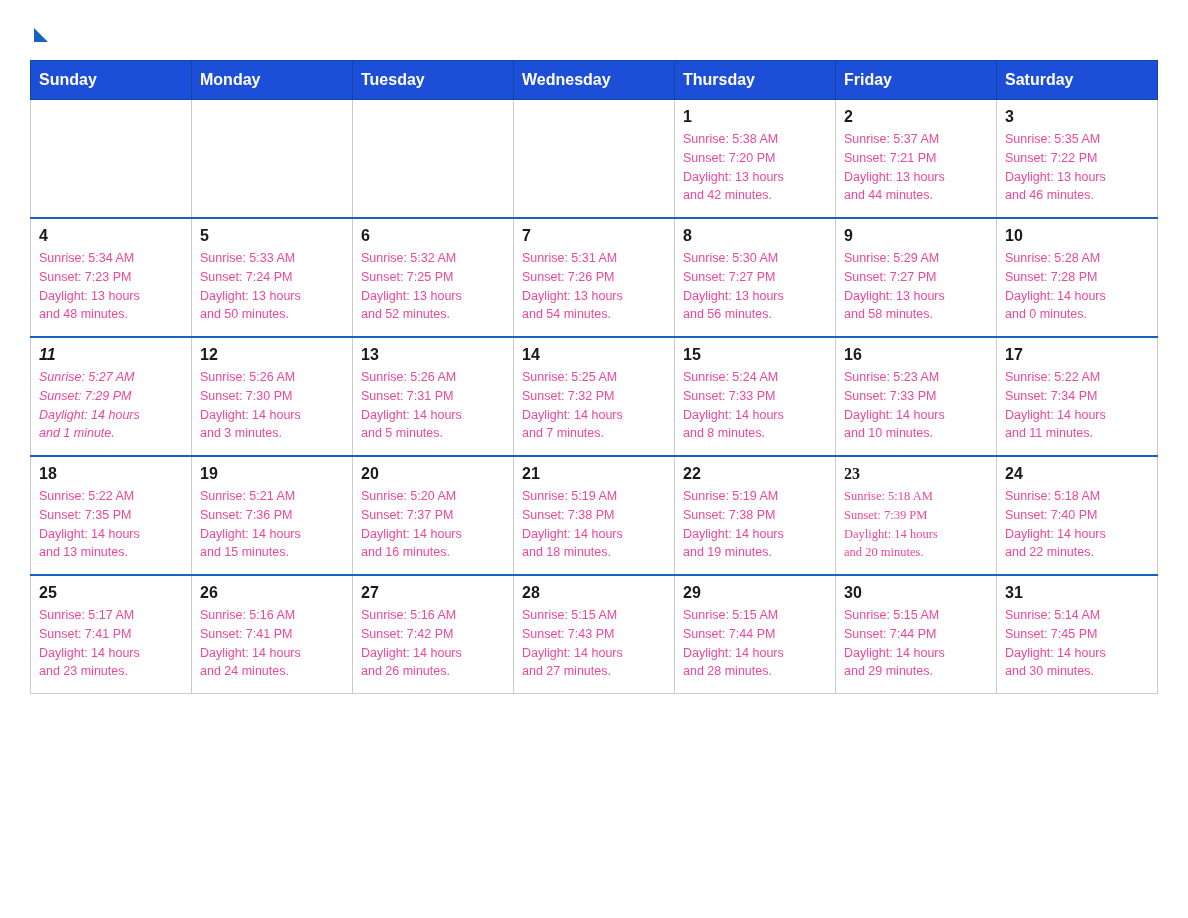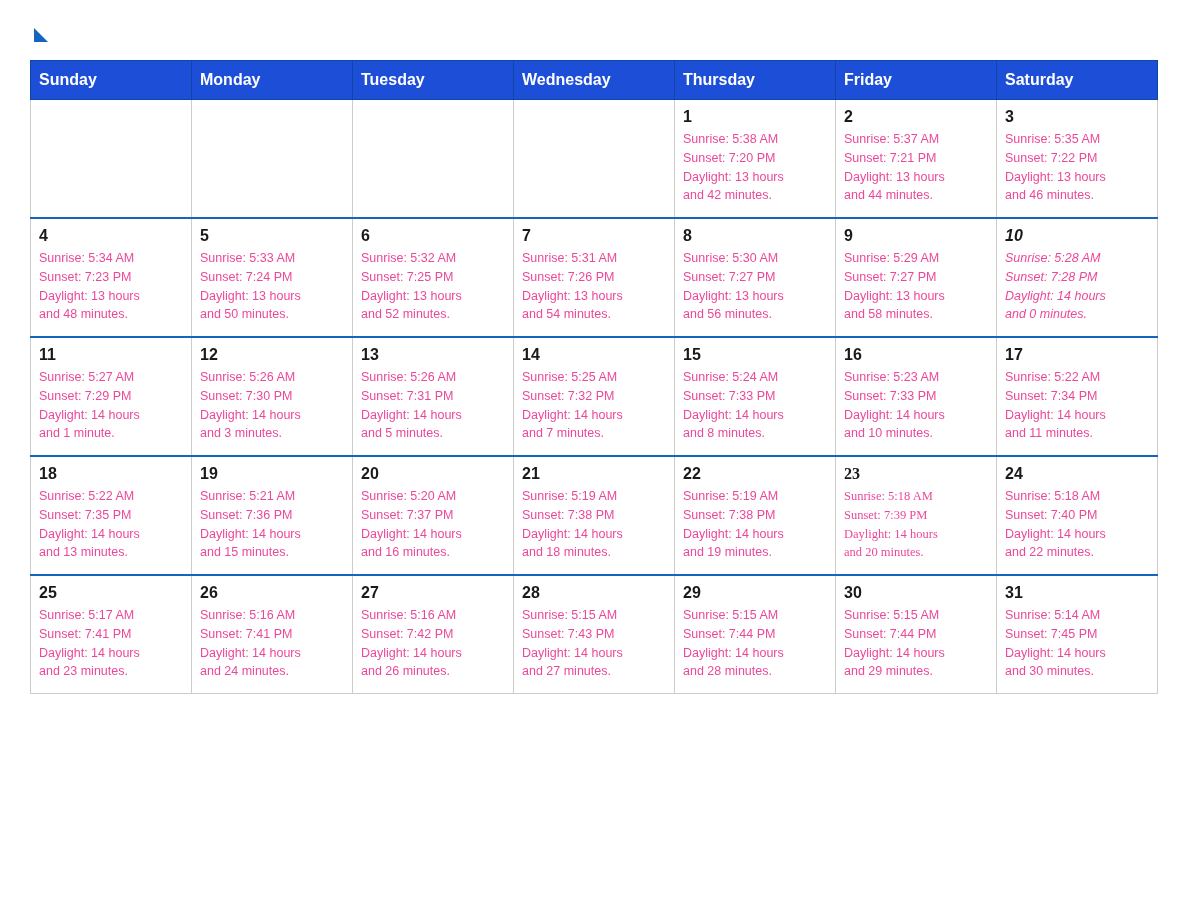--- a/index.html
+++ b/index.html
@@ -168,27 +168,27 @@
           <div class="day-info">Sunrise: 5:31 AM<br>Sunset: 7:26 PM<br>Daylight: 13 hours<br>and 54 minutes.</div>
         </td>
         <td style="border-bottom: 2px solid rgb(21, 101, 192);">
           <span class="day-number">8</span>
           <div class="day-info">Sunrise: 5:30 AM<br>Sunset: 7:27 PM<br>Daylight: 13 hours<br>and 56 minutes.</div>
         </td>
         <td style="border-bottom: 2px solid rgb(21, 101, 192);">
           <span class="day-number">9</span>
           <div class="day-info">Sunrise: 5:29 AM<br>Sunset: 7:27 PM<br>Daylight: 13 hours<br>and 58 minutes.</div>
         </td>
-        <td style="border-bottom: 2px solid rgb(21, 101, 192); font-style: italic;">
+        <td style="border-bottom: 2px solid rgb(21, 101, 192);">
           <span class="day-number">10</span>
           <div class="day-info">Sunrise: 5:28 AM<br>Sunset: 7:28 PM<br>Daylight: 14 hours<br>and 0 minutes.</div>
         </td>
       </tr>
       <tr>
-        <td style="border-bottom: 2px solid rgb(21, 101, 192);">
+        <td style="border-bottom: 2px solid rgb(21, 101, 192); font-style: italic;">
           <span class="day-number">11</span>
           <div class="day-info">Sunrise: 5:27 AM<br>Sunset: 7:29 PM<br>Daylight: 14 hours<br>and 1 minute.</div>
         </td>
         <td style="border-bottom: 2px solid rgb(21, 101, 192);">
           <span class="day-number">12</span>
           <div class="day-info">Sunrise: 5:26 AM<br>Sunset: 7:30 PM<br>Daylight: 14 hours<br>and 3 minutes.</div>
         </td>
         <td style="border-bottom: 2px solid rgb(21, 101, 192);">
           <span class="day-number">13</span>
           <div class="day-info">Sunrise: 5:26 AM<br>Sunset: 7:31 PM<br>Daylight: 14 hours<br>and 5 minutes.</div>

